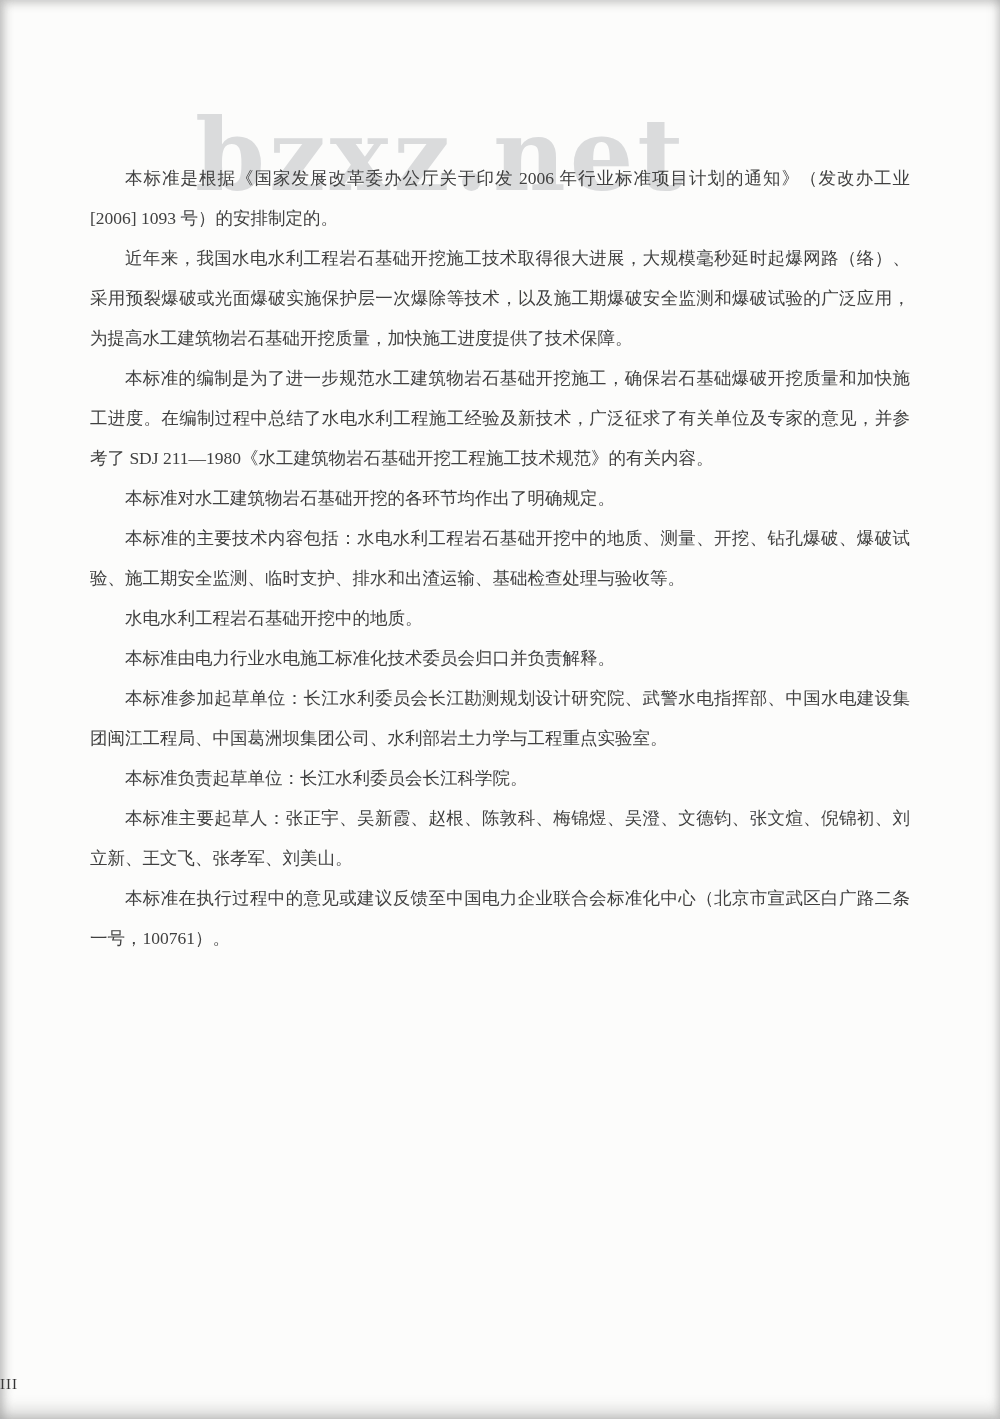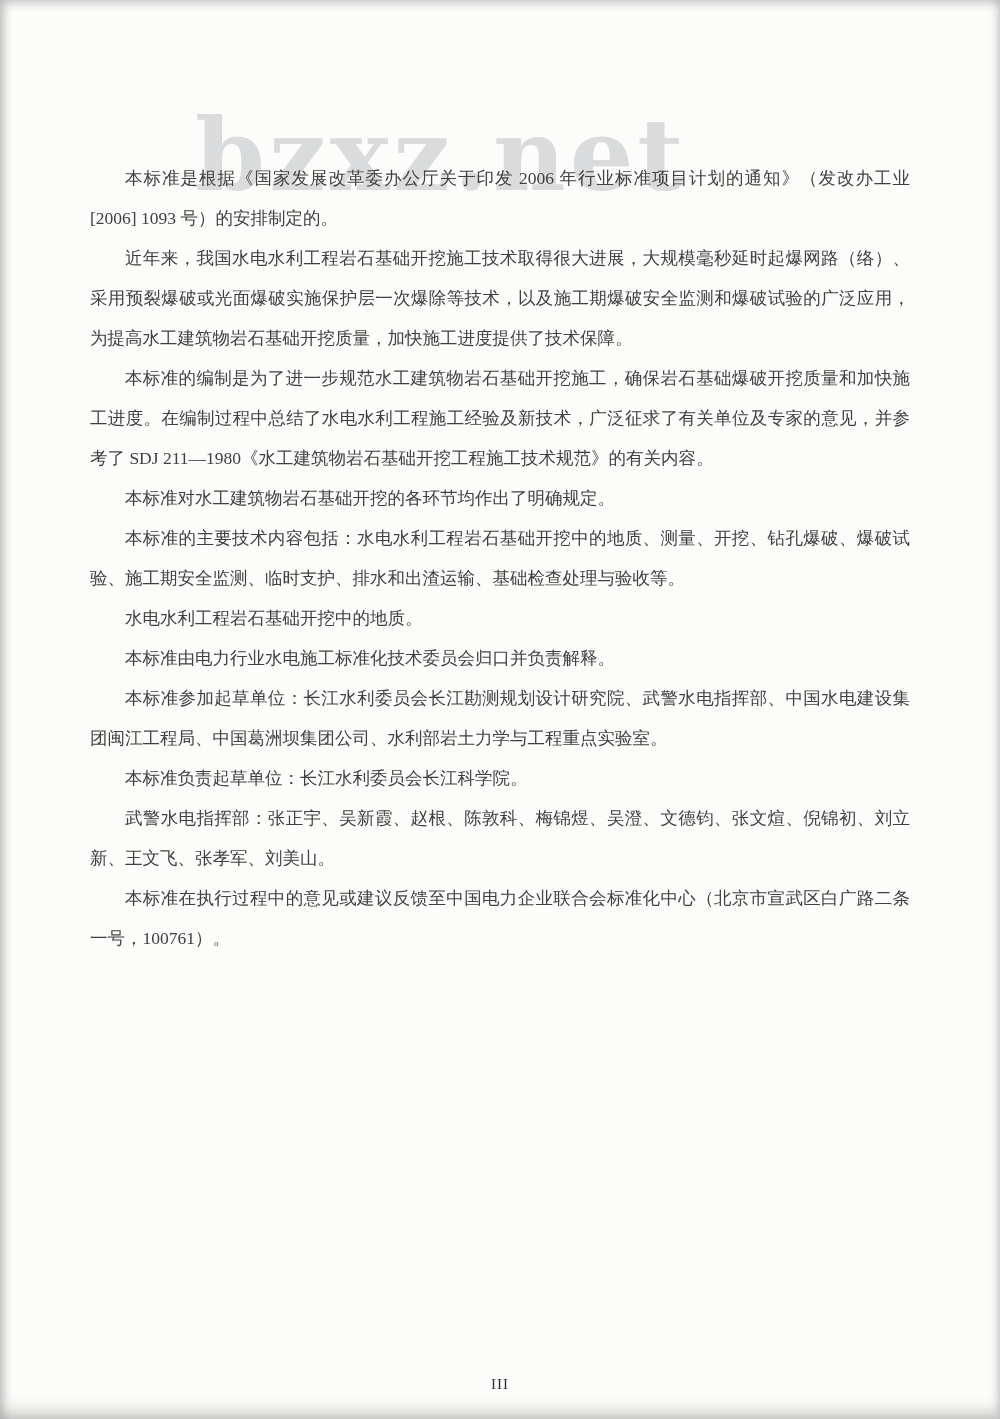--- a/index.html
+++ b/index.html
@@ -58,21 +58,20 @@
     line-height: 40px;
     text-indent: 2em;
     text-align: justify;
     color: #404040;
   }
   .page-number {
     position: absolute;
     left: 0;
     right: 0;
     bottom: 26px;
-    text-align: center;
     font-size: 15px;
     color: #333;
     z-index: 2;
     letter-spacing: 1px;
   }
 </style>
 </head>
 <body>
 
 <div class="page-shade"></div>
@@ -84,18 +83,18 @@
   <div class="doc-body">
     <p>本标准是根据《国家发展改革委办公厅关于印发 2006 年行业标准项目计划的通知》（发改办工业[2006] 1093 号）的安排制定的。</p>
     <p>近年来，我国水电水利工程岩石基础开挖施工技术取得很大进展，大规模毫秒延时起爆网路（络）、采用预裂爆破或光面爆破实施保护层一次爆除等技术，以及施工期爆破安全监测和爆破试验的广泛应用，为提高水工建筑物岩石基础开挖质量，加快施工进度提供了技术保障。</p>
     <p>本标准的编制是为了进一步规范水工建筑物岩石基础开挖施工，确保岩石基础爆破开挖质量和加快施工进度。在编制过程中总结了水电水利工程施工经验及新技术，广泛征求了有关单位及专家的意见，并参考了 SDJ 211—1980《水工建筑物岩石基础开挖工程施工技术规范》的有关内容。</p>
     <p>本标准对水工建筑物岩石基础开挖的各环节均作出了明确规定。</p>
     <p>本标准的主要技术内容包括：水电水利工程岩石基础开挖中的地质、测量、开挖、钻孔爆破、爆破试验、施工期安全监测、临时支护、排水和出渣运输、基础检查处理与验收等。</p>
     <p>水电水利工程岩石基础开挖中的地质。</p>
     <p>本标准由电力行业水电施工标准化技术委员会归口并负责解释。</p>
     <p>本标准参加起草单位：长江水利委员会长江勘测规划设计研究院、武警水电指挥部、中国水电建设集团闽江工程局、中国葛洲坝集团公司、水利部岩土力学与工程重点实验室。</p>
     <p>本标准负责起草单位：长江水利委员会长江科学院。</p>
-    <p>武警水电指挥部：张正宇、吴新霞、赵根、陈敦科、梅锦煜、吴澄、文德钧、张文煊、倪锦初、刘立新、王文飞、张孝军、刘美山。</p>
+    <p>本标准主要起草人：张正宇、吴新霞、赵根、陈敦科、梅锦煜、吴澄、文德钧、张文煊、倪锦初、刘立新、王文飞、张孝军、刘美山。</p>
     <p>本标准在执行过程中的意见或建议反馈至中国电力企业联合会标准化中心（北京市宣武区白广路二条一号，100761）。</p>
   </div>
 </div>
 
 <div class="page-number">III</div>
 
 </body></html>

